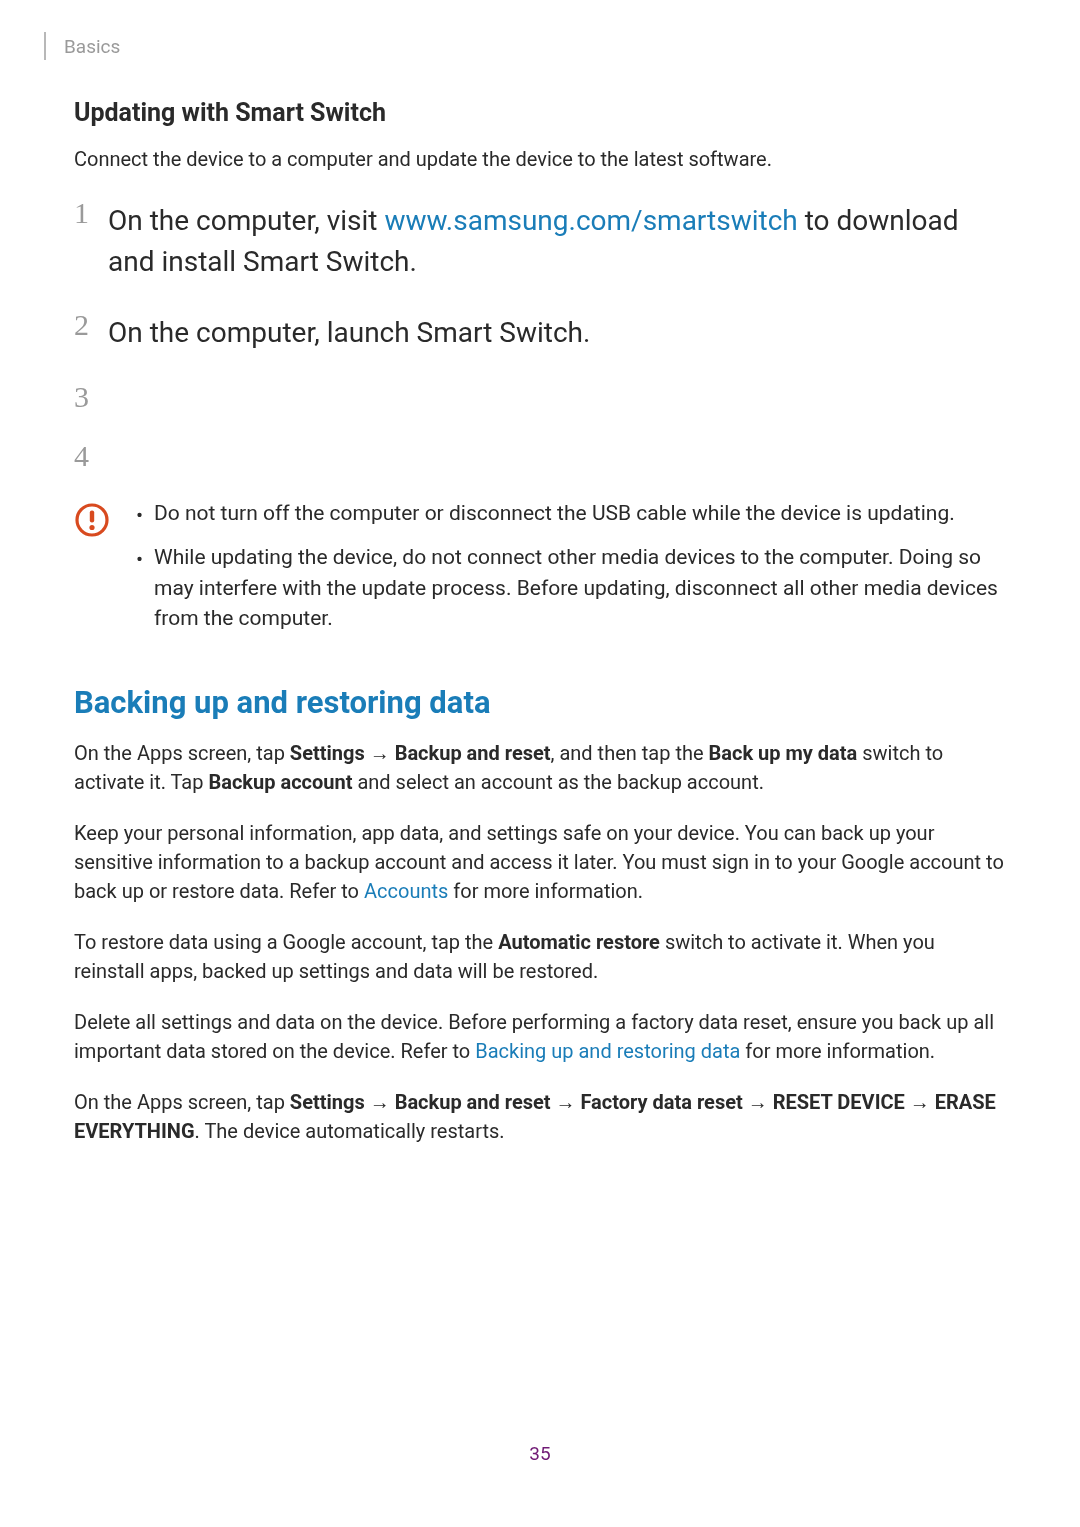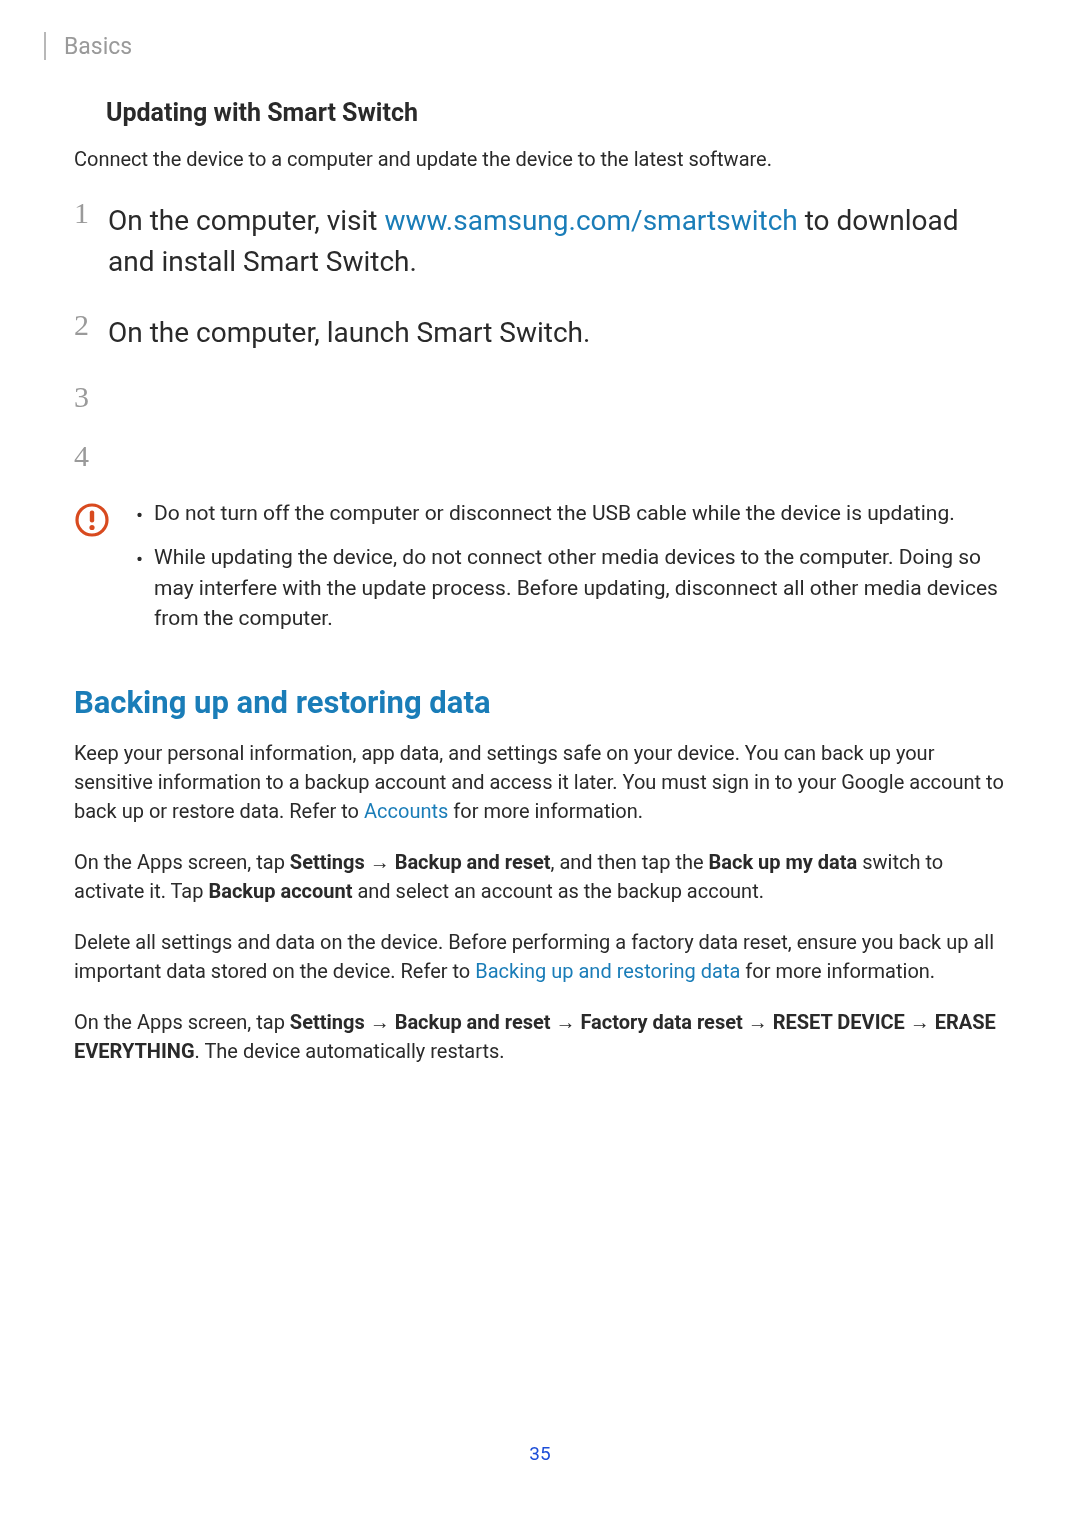--- a/index.html
+++ b/index.html
@@ -22,33 +22,32 @@
     }
     .header-rule {
       border-left: 2px solid #b8b8b8;
       padding-left: 18px;
       height: 28px;
       display: flex;
       align-items: center;
     }
     .header-text {
       color: #9a9a9a;
-      font-size: 23px;
+      font-size: 19px;
       font-weight: 400;
     }
     .content {
       padding-left: 74px;
       padding-right: 74px;
     }
     .section-heading {
       font-size: 25px;
       font-weight: 700;
       color: #2a2a2a;
       margin-bottom: 18px;
-      margin-left: 32px;
     }
     .body-text {
       font-size: 20px;
       line-height: 1.45;
       color: #2a2a2a;
       margin-bottom: 22px;
     }
     .numbered-list {
       list-style: none;
       counter-reset: item;
@@ -118,21 +117,21 @@
     .bold {
       font-weight: 700;
     }
     .page-number {
       position: absolute;
       bottom: 62px;
       left: 0;
       right: 0;
       text-align: center;
       font-size: 19px;
-      color: #1d4ed8;
+      color: #701a75;
     }
     .arrow {
       font-weight: 400;
     }
   </style>
 </head>
 <body>
 
 <div class="header-area">
   <div class="header-rule">
@@ -179,24 +178,27 @@
       </li>
       <li class="caution-item">
         <span class="bullet-dot">•</span>
         <span>While updating the device, do not connect other media devices to the computer. Doing so may interfere with the update process. Before updating, disconnect all other media devices from the computer.</span>
       </li>
     </ul>
   </div>
 
   <h2 class="major-heading">Backing up and restoring data</h2>
   <p class="body-text">
+    <span>On the Apps screen, tap </span><span class="bold">Settings</span><span class="arrow"> → </span><span class="bold">Backup and reset</span><span>, and then tap the </span><span class="bold">Back up my data</span><span> switch to activate it. Tap </span><span class="bold">Backup account</span><span> and select an account as the backup account.</span>
+  </p>
+  <p class="body-text">
     <span>Keep your personal information, app data, and settings safe on your device. You can back up your sensitive information to a backup account and access it later. You must sign in to your Google account to back up or restore data. Refer to </span><a class="link">Accounts</a><span> for more information.</span>
   </p>
   <p class="body-text">
-    <span>On the Apps screen, tap </span><span class="bold">Settings</span><span class="arrow"> → </span><span class="bold">Backup and reset</span><span>, and then tap the </span><span class="bold">Back up my data</span><span> switch to activate it. Tap </span><span class="bold">Backup account</span><span> and select an account as the backup account.</span>
+    <span>To restore data using a Google account, tap the </span><span class="bold">Automatic restore</span><span> switch to activate it. When you reinstall apps, backed up settings and data will be restored.</span>
   </p>
 
   <p class="body-text">
     <span>Delete all settings and data on the device. Before performing a factory data reset, ensure you back up all important data stored on the device. Refer to </span><a class="link">Backing up and restoring data</a><span> for more information.</span>
   </p>
   <p class="body-text">
     <span>On the Apps screen, tap </span><span class="bold">Settings</span><span class="arrow"> → </span><span class="bold">Backup and reset</span><span class="arrow"> → </span><span class="bold">Factory data reset</span><span class="arrow"> → </span><span class="bold">RESET DEVICE</span><span class="arrow"> → </span><span class="bold">ERASE EVERYTHING</span><span>. The device automatically restarts.</span>
   </p>
 
 </div>

